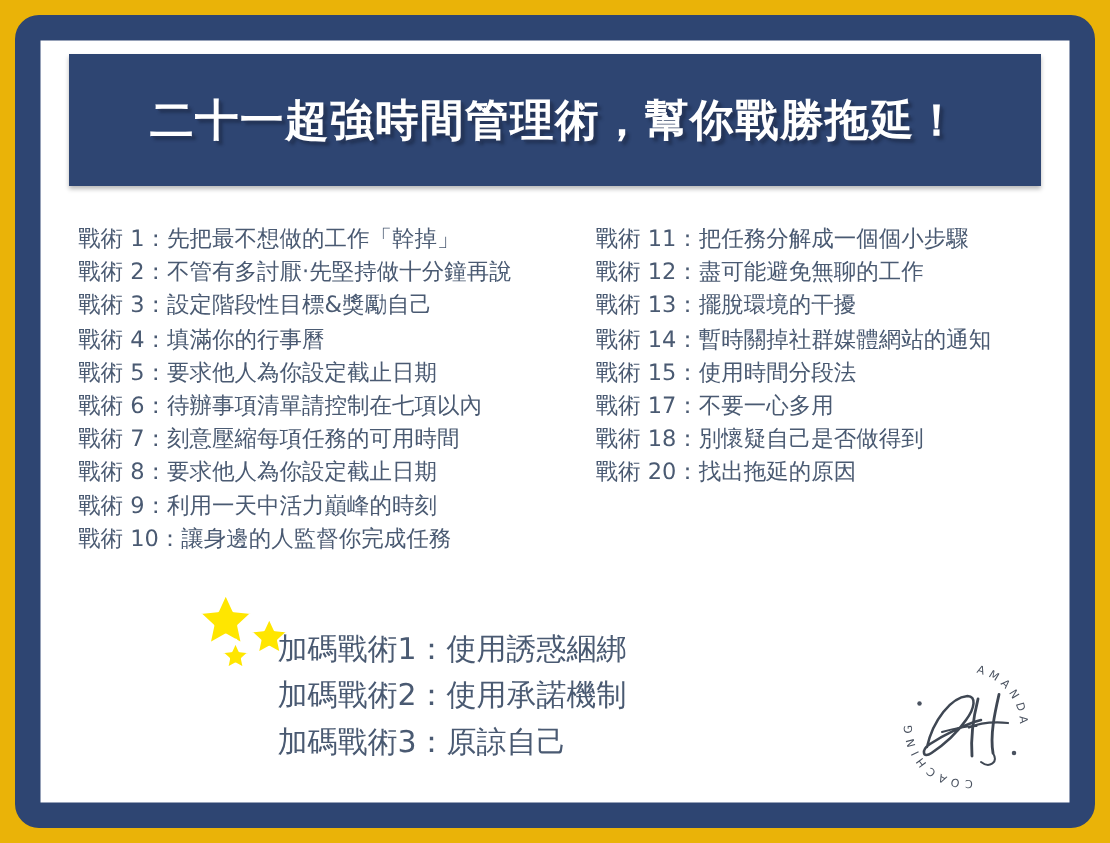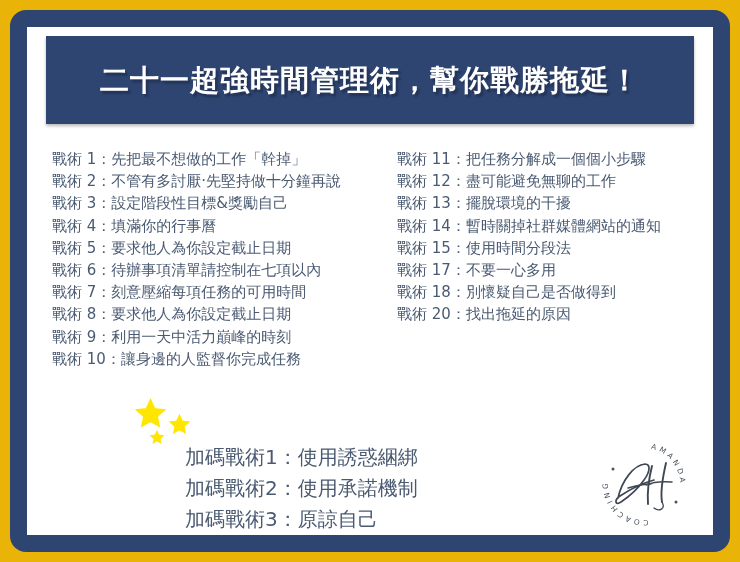--- a/index.html
+++ b/index.html
@@ -88,21 +88,20 @@
   .tactic-num   { color: #4a5a72; }
   .tactic-colon { color: #4a5a72; }
   .tactic-text  { color: #4a5a72; }
 
   
   #bonus {
     position: absolute;
     left: 185px;
     top: 417px;
     width: 380px;
-    margin-top: 25px;
   }
   .bonus-row {
     height: 31px;
     line-height: 31px;
     white-space: nowrap;
     color: #4a5a72;
     font-size: 20px;
   }
 
   #stars {

